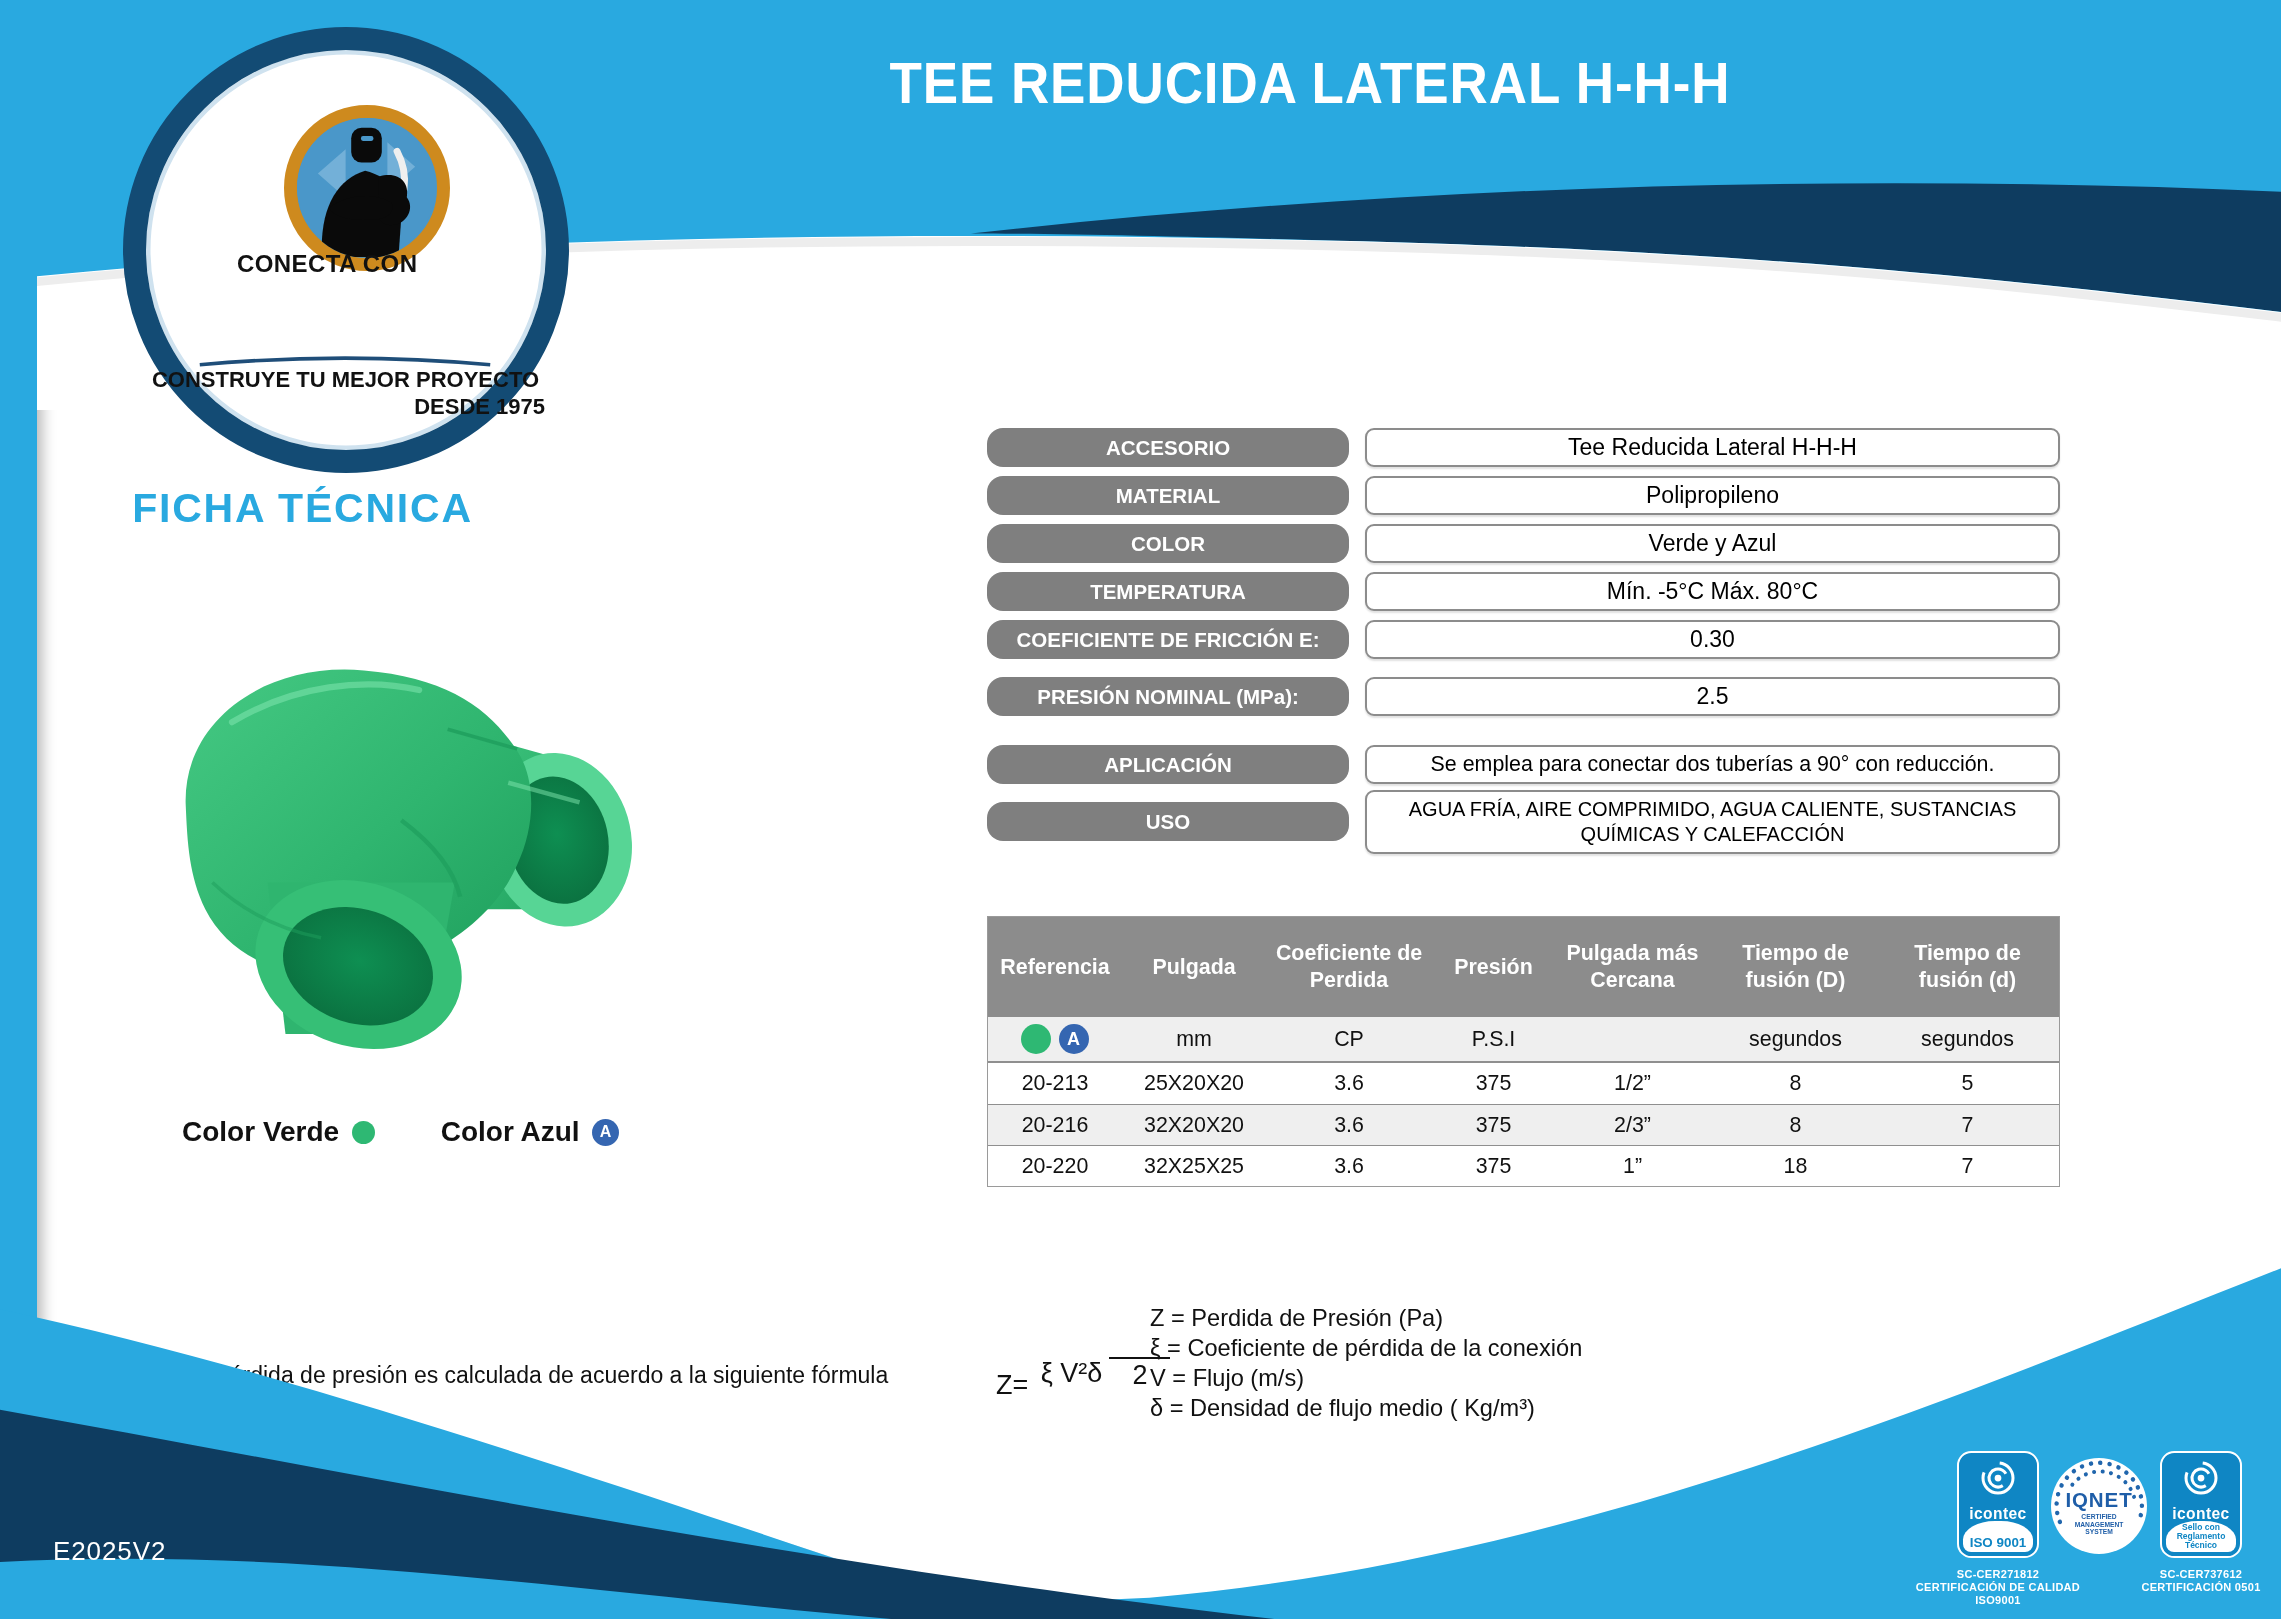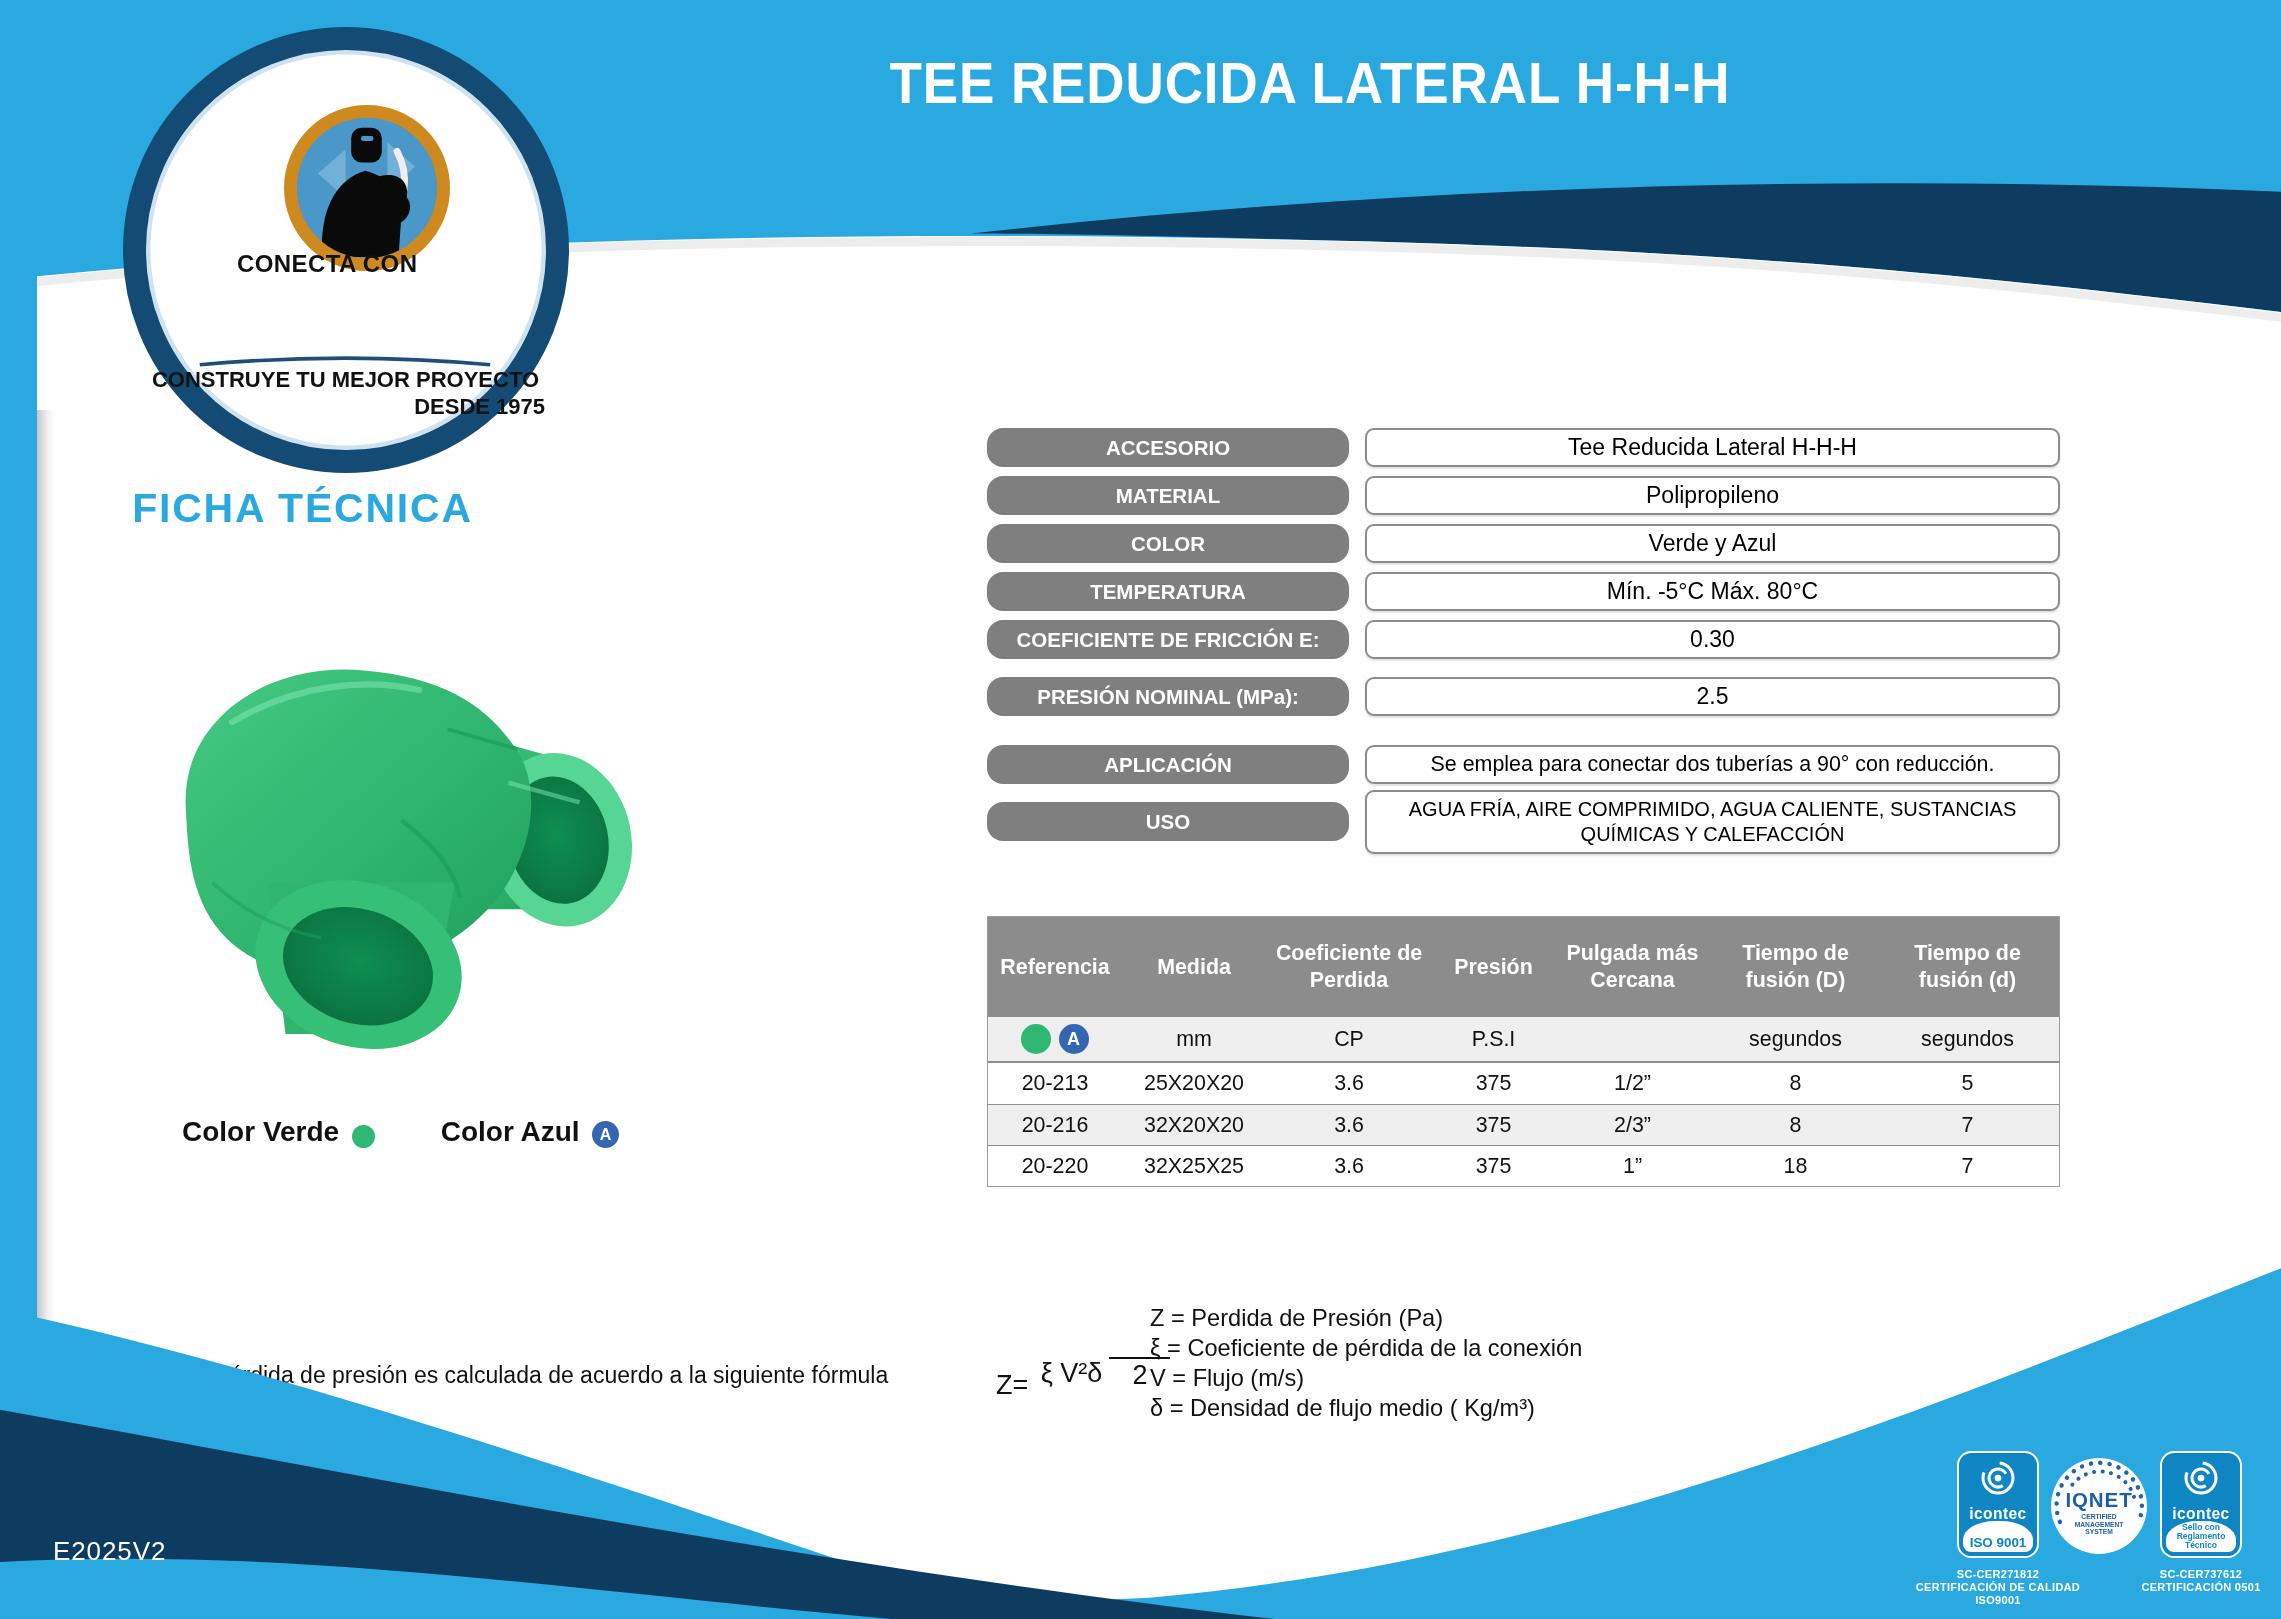--- a/index.html
+++ b/index.html
@@ -62,21 +62,21 @@
   .trow.data.alt{background:var(--row-alt);}
   .cell{display:flex;align-items:center;justify-content:center;text-align:center;font-size:21.4px;
     color:#111;padding:1.8px 5.3px;}
   .dot{width:30px;height:30px;border-radius:50%;display:inline-flex;align-items:center;
     justify-content:center;}
   .dot.green{background:var(--green);}
   .dot.bluea{background:var(--circle-blue);color:#fff;font-size:18px;font-weight:700;margin-left:7.1px;}
 
   
   .color-line{position:absolute;left:182px;top:1116px;font-size:28px;font-weight:700;color:#111;
-    display:flex;align-items:flex-end;gap:12.5px;}
+    display:flex;align-items:center;gap:12.5px;}
   .color-line .dot{width:23px;height:23px;}
   .color-line .dot.bluea{width:27px;height:27px;font-size:16px;margin-left:0;}
   .gap{display:inline-block;width:41px;}
   .order-note{position:absolute;left:182px;top:1182px;font-size:28px;font-weight:700;color:#111;
     line-height:37px;}
   .formula-intro{position:absolute;left:185px;top:1362px;font-size:23px;color:#111;}
 
   
   .formula{position:absolute;left:996px;top:1347px;display:flex;align-items:center;color:#111;}
   .f-lhs{font-size:27px;margin-right:5.3px;margin-top:23px;}
@@ -205,21 +205,21 @@
     <div class="spec-value" style="top:677px">2.5</div>
     <div class="spec-label" style="top:745px">APLICACIÓN</div>
     <div class="spec-value small" style="top:745px;font-size:21.4px">Se emplea para conectar dos tuberías a 90° con reducción.</div>
     <div class="spec-label" style="top:802px">USO</div>
     <div class="spec-value small" style="top:790px;height:64px">AGUA FRÍA, AIRE COMPRIMIDO, AGUA CALIENTE, SUSTANCIAS QUÍMICAS Y CALEFACCIÓN</div>
   </div>
 
   <div class="dtable">
     <div class="trow head">
       <div class="cell">Referencia</div>
-      <div class="cell">Medida</div>
+      <div class="cell">Pulgada</div>
       <div class="cell">Coeficiente de Perdida</div>
       <div class="cell">Presión</div>
       <div class="cell">Pulgada más Cercana</div>
       <div class="cell">Tiempo de fusión (D)</div>
       <div class="cell">Tiempo de fusión (d)</div>
     </div>
     <div class="trow units">
       <div class="cell">
         <span class="dot green"></span>
         <span class="dot bluea">A</span>

